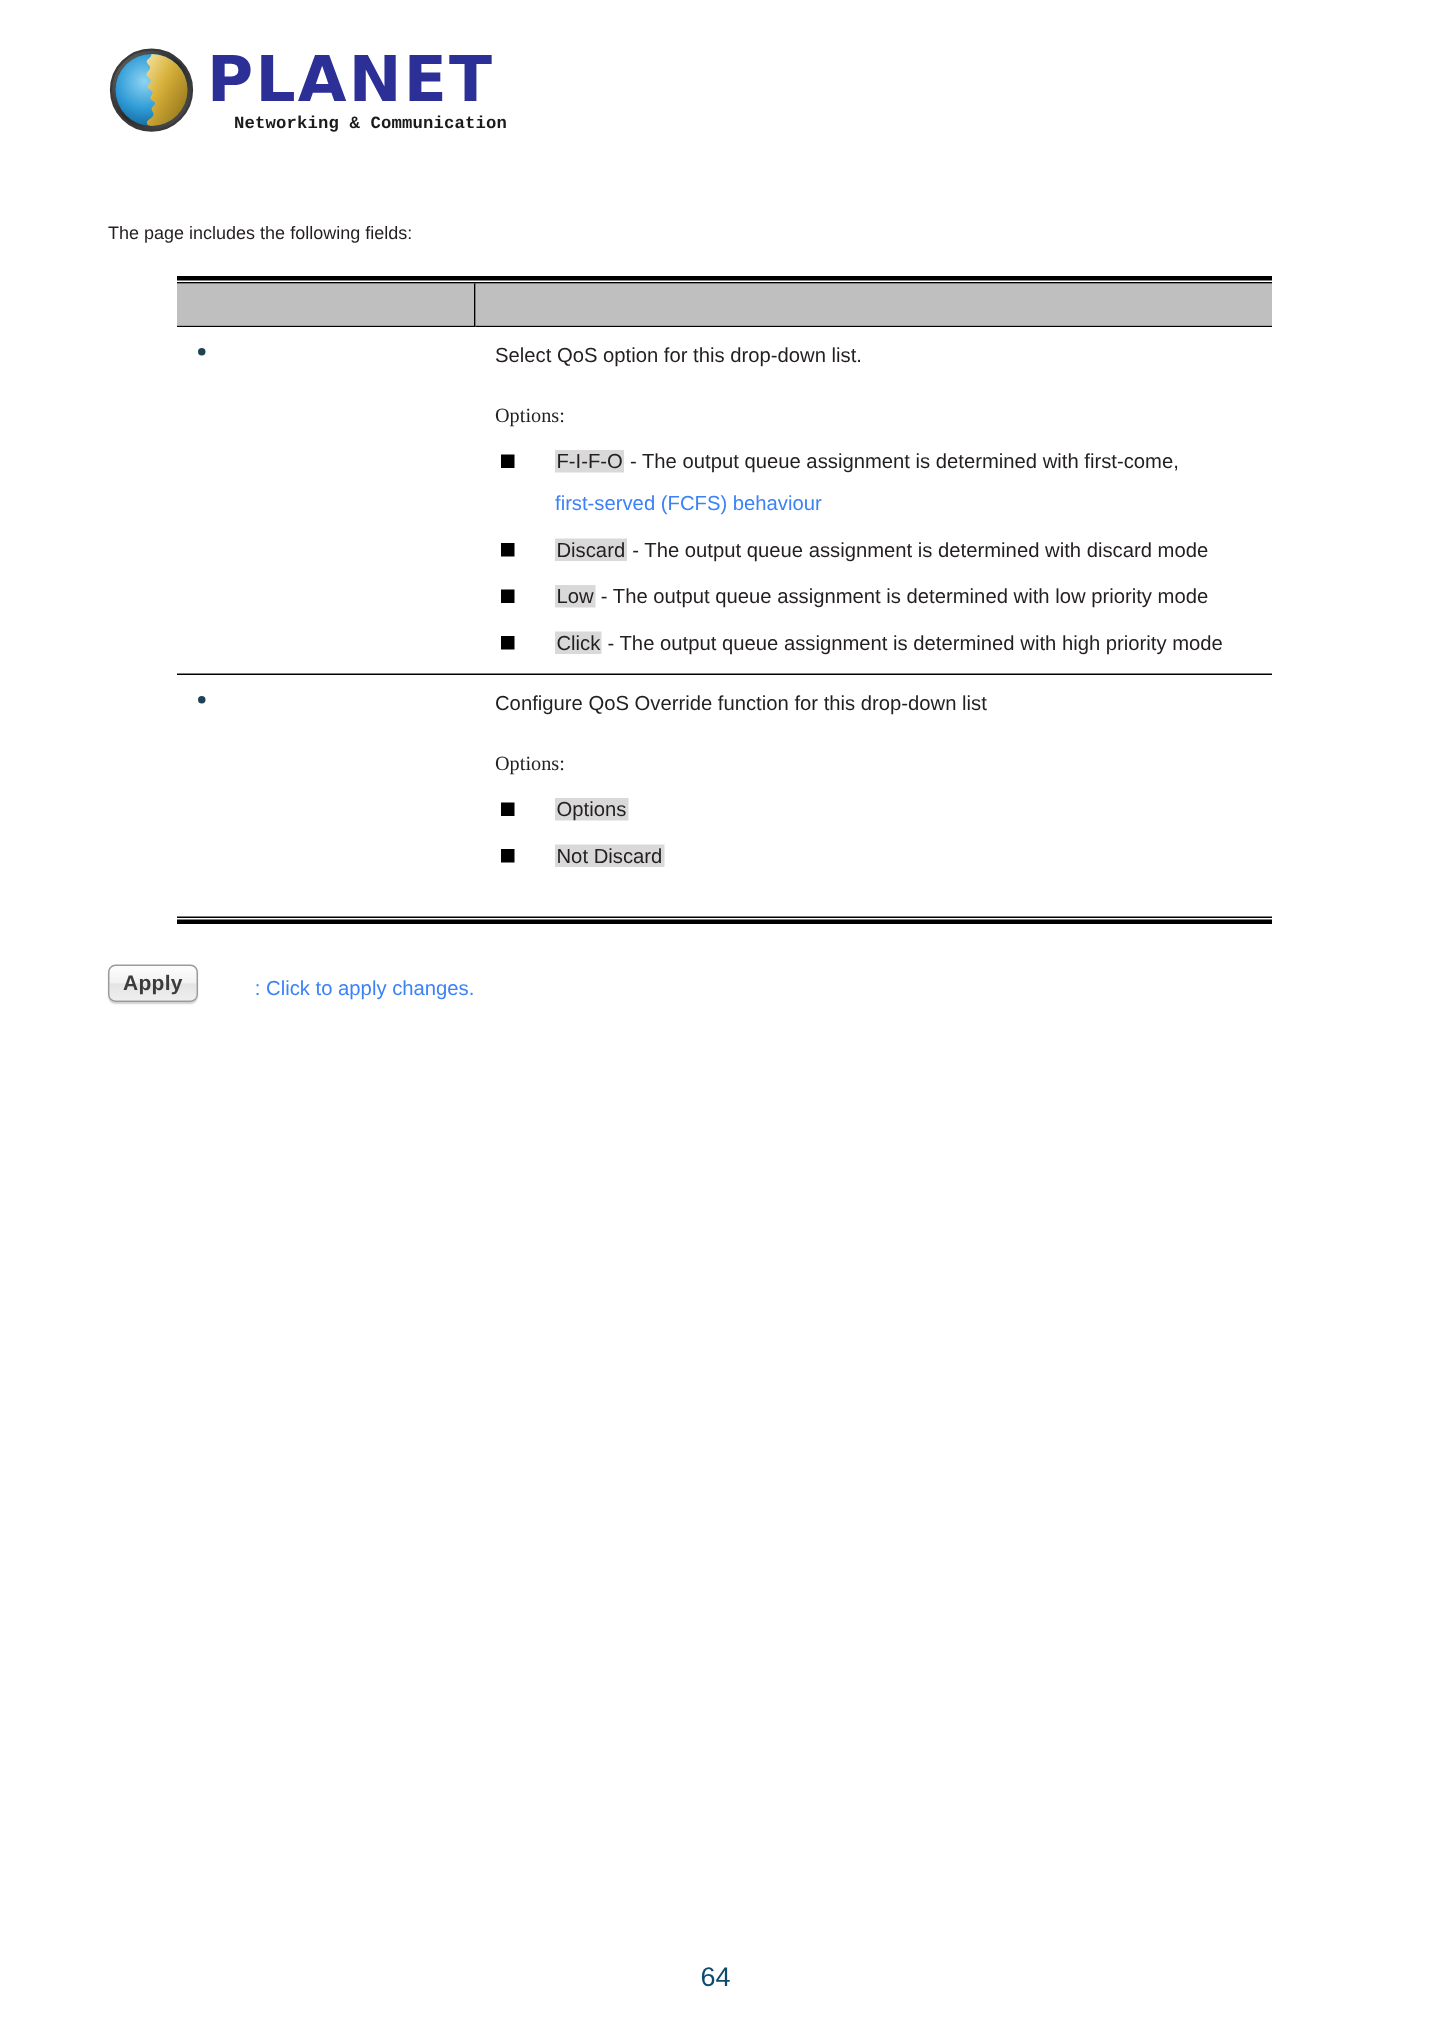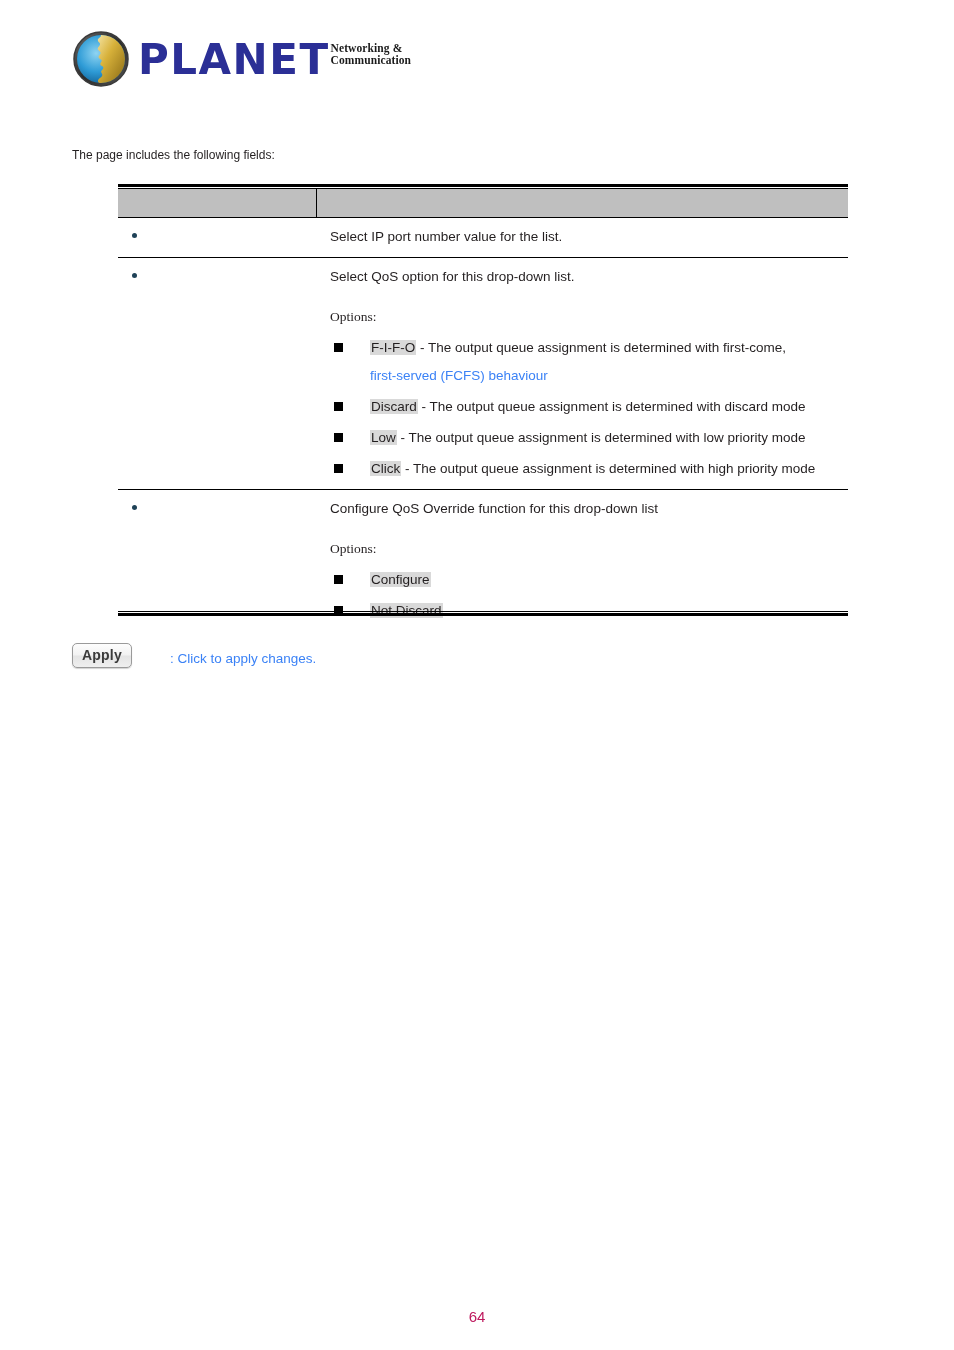--- a/index.html
+++ b/index.html
@@ -30,40 +30,40 @@
     align-items: center;
     gap: 8px;
   }
   .logo-globe {
     width: 58px;
     height: 58px;
     flex: 0 0 58px;
   }
   .logo-text-block {
     display: flex;
-    flex-direction: row;
+    flex-direction: column;
     justify-content: center;
     margin-top: 2px;
   }
   .logo-word {
     font-family: "DejaVu Sans", sans-serif;
     font-size: 42px;
     font-weight: bold;
     letter-spacing: 1.5px;
     color: #2b2f96;
     line-height: 0.98;
   }
   .logo-tag {
-    font-family: Liberation Serif, serif;
+    font-family: Liberation Mono, monospace;
     font-size: 11.5px;
     font-weight: bold;
     color: #1b1b1b;
     letter-spacing: 0.1px;
     margin-top: 3px;
-    margin-left: 1px;
+    margin-left: 18px;
   }
 
   
   .intro-line {
     position: absolute;
     left: 72px;
     top: 146px;
     font-size: 12px;
     line-height: 18px;
     color: #231f20;
@@ -212,22 +212,22 @@
     margin-bottom: 2px;
   }
 
   
   .page-number {
     position: absolute;
     left: 0;
     right: 0;
     top: 1308px;
     text-align: center;
-    font-size: 15px;
-    color: #be185d;
+    font-size: 18px;
+    color: #0c4a6e;
   }
 </style>
 </head>
 <body>
 
 <div class="doc-header">
   <div class="logo-wrap">
     <span class="logo-globe">
       <svg viewBox="0 0 58 58" width="58" height="58" aria-hidden="true">
         <defs>
@@ -272,82 +272,70 @@
   <tbody>
     <tr class="hdr">
       <td class="col-obj">
         <div class="obj-cell-inner"><span></span></div>
       </td>
       <td class="col-desc">
         <div class="desc-cell-inner"><span></span></div>
       </td>
     </tr>
 
+
     <tr class="body-row">
       <td class="col-obj">
         <div class="obj-cell-inner">
           <span class="bullet"></span><span class="obj-label"></span>
         </div>
       </td>
       <td class="col-desc">
         <div class="desc-cell-inner">
-          <div class="desc-line">Select IP port number value for the list.</div>
+          <div class="desc-line">Select QoS option for this drop-down list.</div>
+          <div class="desc-line">Options:</div>
+
+          <div class="opt-row">
+            <span class="sq-marker"></span>
+            <span class="opt-text"><span class="hl">F-I-F-O</span><span> - The output queue assignment is determined with first-come,</span></span>
+          </div>
+          <div class="opt-cont">first-served (FCFS) behaviour</div>
+
+          <div class="opt-row">
+            <span class="sq-marker"></span>
+            <span class="opt-text"><span class="hl">Discard</span><span> - The output queue assignment is determined with discard mode</span></span>
+          </div>
+
+          <div class="opt-row">
+            <span class="sq-marker"></span>
+            <span class="opt-text"><span class="hl">Low</span><span> - The output queue assignment is determined with low priority mode</span></span>
+          </div>
+
+          <div class="opt-row">
+            <span class="sq-marker"></span>
+            <span class="opt-text"><span class="hl">Click</span><span> - The output queue assignment is determined with high priority mode</span></span>
+          </div>
         </div>
       </td>
     </tr>
 
     <tr class="body-row">
       <td class="col-obj">
         <div class="obj-cell-inner">
           <span class="bullet"></span><span class="obj-label"></span>
         </div>
       </td>
       <td class="col-desc">
         <div class="desc-cell-inner">
-          <div class="desc-line">Select QoS option for this drop-down list.</div>
-          <div class="desc-line">Options:</div>
-
-          <div class="opt-row">
-            <span class="sq-marker"></span>
-            <span class="opt-text"><span class="hl">F-I-F-O</span><span> - The output queue assignment is determined with first-come,</span></span>
-          </div>
-          <div class="opt-cont">first-served (FCFS) behaviour</div>
-
-          <div class="opt-row">
-            <span class="sq-marker"></span>
-            <span class="opt-text"><span class="hl">Discard</span><span> - The output queue assignment is determined with discard mode</span></span>
-          </div>
-
-          <div class="opt-row">
-            <span class="sq-marker"></span>
-            <span class="opt-text"><span class="hl">Low</span><span> - The output queue assignment is determined with low priority mode</span></span>
-          </div>
-
-          <div class="opt-row">
-            <span class="sq-marker"></span>
-            <span class="opt-text"><span class="hl">Click</span><span> - The output queue assignment is determined with high priority mode</span></span>
-          </div>
-        </div>
-      </td>
-    </tr>
-
-    <tr class="body-row">
-      <td class="col-obj">
-        <div class="obj-cell-inner">
-          <span class="bullet"></span><span class="obj-label"></span>
-        </div>
-      </td>
-      <td class="col-desc">
-        <div class="desc-cell-inner">
           <div class="desc-line">Configure QoS Override function for this drop-down list</div>
           <div class="desc-line">Options:</div>
 
           <div class="opt-row">
             <span class="sq-marker"></span>
-            <span class="opt-text"><span class="hl">Configure</span><span></span></span>
+            <span class="opt-text"><span class="hl">Options</span><span></span></span>
           </div>
 
           <div class="opt-row">
             <span class="sq-marker"></span>
             <span class="opt-text"><span class="hl">Not Discard</span><span></span></span>
           </div>
         </div>
       </td>
     </tr>
   </tbody>

